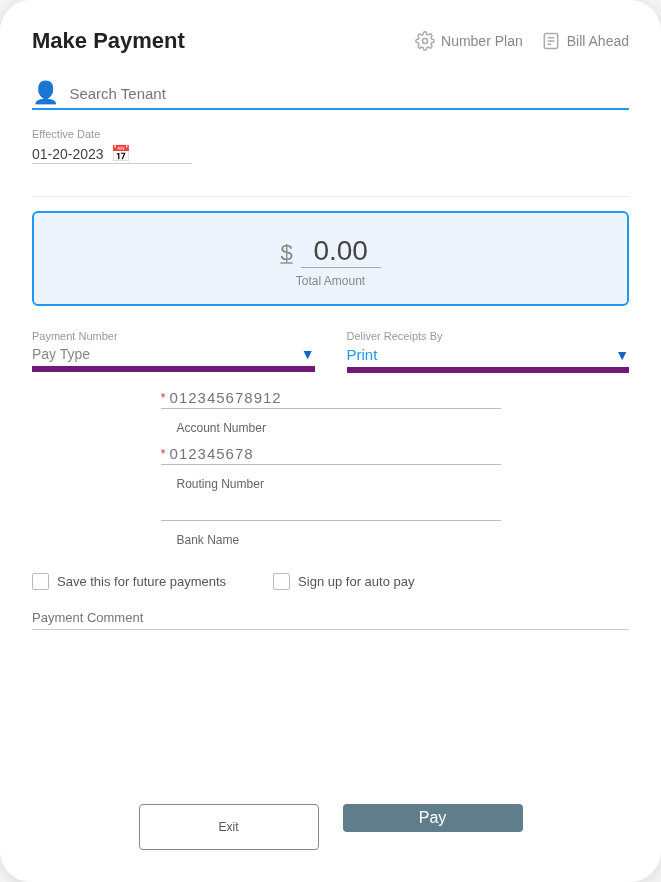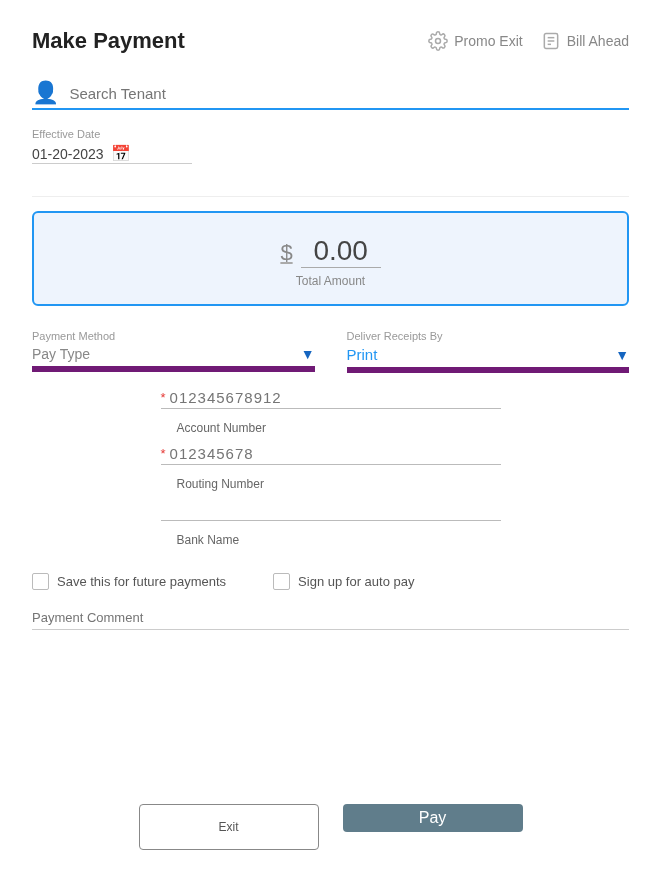--- a/index.html
+++ b/index.html
@@ -13,20 +13,21 @@
     }
     .modal {
       background: #fff;
       width: 661px;
       min-height: 882px;
       padding: 28px 32px 32px 32px;
       position: relative;
       box-shadow: 0 2px 16px rgba(0,0,0,0.12);
       display: flex;
       flex-direction: column;
+      border-radius: 31px;
     }
     
     .modal-header {
       display: flex;
       align-items: center;
       justify-content: space-between;
       margin-bottom: 28px;
     }
     .modal-title {
       font-size: 22px;
@@ -297,21 +298,21 @@
 
   <div class="modal-header">
     <h1 class="modal-title">Make Payment</h1>
     <div class="header-actions">
       <div class="header-action-item">
 
         <svg viewBox="0 0 24 24">
           <circle cx="12" cy="12" r="3"></circle>
           <path d="M19.4 15a1.65 1.65 0 0 0 .33 1.82l.06.06a2 2 0 0 1-2.83 2.83l-.06-.06a1.65 1.65 0 0 0-1.82-.33 1.65 1.65 0 0 0-1 1.51V21a2 2 0 0 1-4 0v-.09A1.65 1.65 0 0 0 9 19.4a1.65 1.65 0 0 0-1.82.33l-.06.06a2 2 0 0 1-2.83-2.83l.06-.06A1.65 1.65 0 0 0 4.68 15a1.65 1.65 0 0 0-1.51-1H3a2 2 0 0 1 0-4h.09A1.65 1.65 0 0 0 4.6 9a1.65 1.65 0 0 0-.33-1.82l-.06-.06a2 2 0 0 1 2.83-2.83l.06.06A1.65 1.65 0 0 0 9 4.68a1.65 1.65 0 0 0 1-1.51V3a2 2 0 0 1 4 0v.09a1.65 1.65 0 0 0 1 1.51 1.65 1.65 0 0 0 1.82-.33l.06-.06a2 2 0 0 1 2.83 2.83l-.06.06A1.65 1.65 0 0 0 19.4 9a1.65 1.65 0 0 0 1.51 1H21a2 2 0 0 1 0 4h-.09a1.65 1.65 0 0 0-1.51 1z"></path>
         </svg>
-        <span>Promo Exit</span>
+        <span>Number Plan</span>
       </div>
       <div class="header-action-item">
 
         <svg viewBox="0 0 24 24">
           <rect x="4" y="3" width="16" height="18" rx="2"></rect>
           <line x1="8" y1="8" x2="16" y2="8"></line>
           <line x1="8" y1="12" x2="16" y2="12"></line>
           <line x1="8" y1="16" x2="12" y2="16"></line>
         </svg>
         <span>Bill Ahead</span>
@@ -337,21 +338,21 @@
   <div class="total-amount-box">
     <div class="amount-row">
       <span class="dollar-sign">$</span>
       <span class="amount-value">0.00</span>
     </div>
     <div class="total-label">Total Amount</div>
   </div>
 
   <div class="two-col-row">
     <div class="field-group">
-      <div class="field-label">Payment Method</div>
+      <div class="field-label">Payment Number</div>
       <div class="select-row">
         <span class="select-value">Pay Type</span>
         <span class="chevron-icon">▼</span>
       </div>
     </div>
     <div class="field-group">
       <div class="field-label">Deliver Receipts By</div>
       <div class="select-row">
         <span class="select-value blue">Print</span>
         <span class="chevron-icon" style="color:#1565C0;">▼</span>

